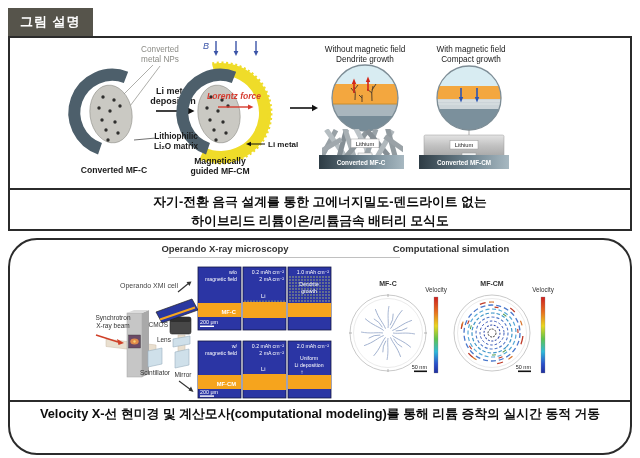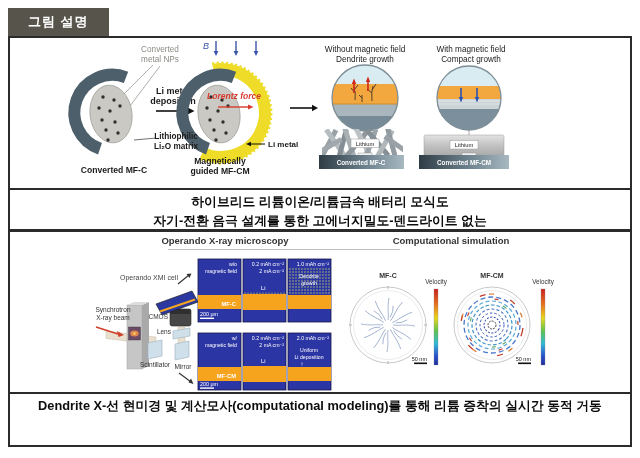--- a/index.html
+++ b/index.html
@@ -2,25 +2,25 @@
 <html><head>
 <meta charset="utf-8">
 <style>
   html,body{margin:0;padding:0;}
   body{
     width:640px;height:458px;position:relative;background:#ffffff;
     font-family:"Liberation Sans","DejaVu Sans",sans-serif;overflow:hidden;
   }
   .badge{
     position:absolute;left:8px;top:8px;background:#56544b;color:#ffffff;
-    font-size:13px;font-weight:bold;padding:5px 20px;letter-spacing:1px;
+    font-size:13px;font-weight:bold;padding:5px 12px;letter-spacing:1px;
   }
   .panel-box{position:absolute;left:8px;background:#ffffff;border:2px solid #2b2b2b;width:620px;}
   #box1{top:36px;height:191px;}
-  #box2{top:230px;height:213px;}
+  #box2{top:238px;height:213px;border-radius:29px;}
   .fig{display:block;}
   .caption{
     border-top:2px solid #2b2b2b;text-align:center;font-weight:bold;color:#0d0d0d;
     font-size:12.8px;line-height:18.5px;padding-top:3px;white-space:nowrap;overflow:hidden;
   }
   #cap1{height:38px;}
   #cap2{height:46px;}
   svg text{font-family:"Liberation Sans","DejaVu Sans",sans-serif;}
 </style>
 </head>
@@ -203,22 +203,22 @@
     <line x1="459" y1="92" x2="459" y2="115" stroke="#8a8a8a" stroke-width="0.7"></line>
     <rect x="414" y="97" width="80" height="21" rx="1.5" fill="url(#blockg)" stroke="#9a9a9a" stroke-width="0.5"></rect>
     <rect x="440" y="102.5" width="28" height="8.5" fill="#ffffff" stroke="#9a9a9a" stroke-width="0.5"></rect>
     <text x="454" y="109" font-size="5.8" fill="#222" text-anchor="middle">Lithium</text>
     <rect x="452" y="115" width="14" height="4.5" fill="#f2f2f2" stroke="#9a9a9a" stroke-width="0.5"></rect>
     <rect x="409" y="117" width="90" height="14" fill="url(#baseg)"></rect>
     <text x="454" y="126.5" font-size="6.3" font-weight="bold" fill="#ffffff" text-anchor="middle">Converted MF-CM</text>
   </svg>
 
   <div class="caption" id="cap1">
+    <div>자기-전환 음극 설계를 통한 고에너지밀도-덴드라이트 없는</div>
     <div>하이브리드 리튬이온/리튬금속 배터리 모식도</div>
-    <div>자기-전환 음극 설계를 통한 고에너지밀도-덴드라이트 없는</div>
   </div>
 </div>
 
 <div class="panel-box" id="box2">
   <svg class="fig" width="620" height="160" viewBox="0 0 620 160">
     <defs>
       <linearGradient id="vg" x1="0" y1="0" x2="0" y2="1">
         <stop offset="0" stop-color="#cc1f1f"></stop>
           <stop offset="0.2" stop-color="#e8701e"></stop>
         <stop offset="0.38" stop-color="#ead61e"></stop>
@@ -391,15 +391,15 @@
         <circle cx="482" cy="93" r="22" stroke="#4a9a4a" stroke-width="1" stroke-dasharray="4,38" transform="rotate(80 482 93)"></circle>
       </g>
     </g>
     <text x="521" y="128.5" font-size="5.5" fill="#222" text-anchor="end">50 nm</text>
     <rect x="508" y="130.5" width="13" height="1.6" fill="#111"></rect>
     <text x="533" y="52" font-size="6.3" fill="#333" text-anchor="middle">Velocity</text>
     <rect x="531" y="57" width="4" height="76" fill="url(#vg)" stroke="#888" stroke-width="0.3"></rect>
   </svg>
 
   <div class="caption" id="cap2">
-    <div>Dendrite X-선 현미경 및 계산모사(computational modeling)를 통해 리튬 증착의 실시간 동적 거동</div>
+    <div>Velocity X-선 현미경 및 계산모사(computational modeling)를 통해 리튬 증착의 실시간 동적 거동</div>
   </div>
 </div>
 
 </body></html>

